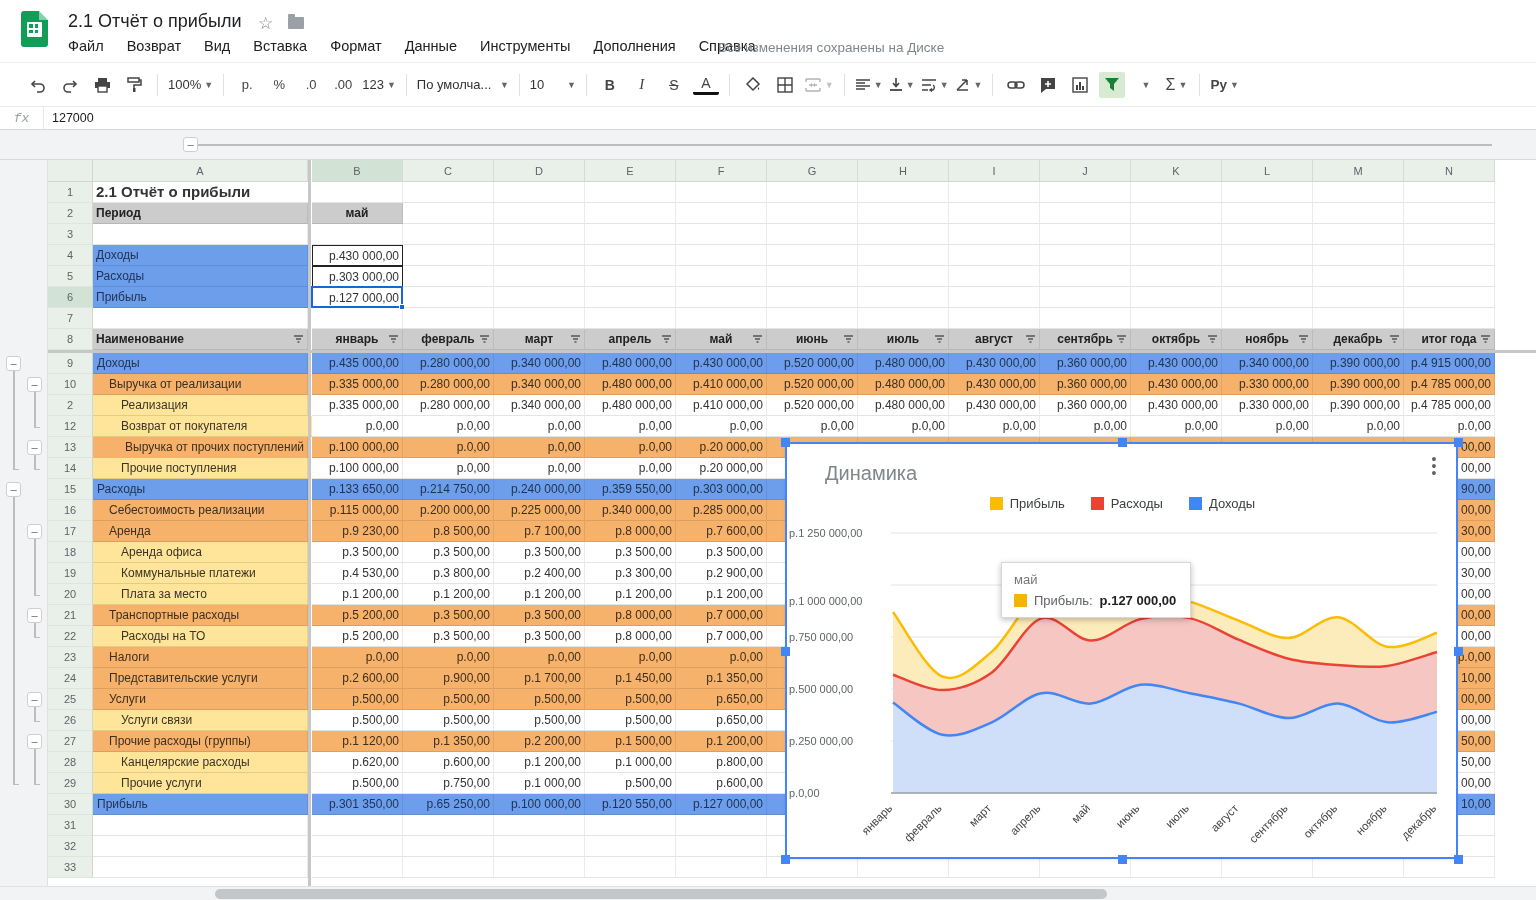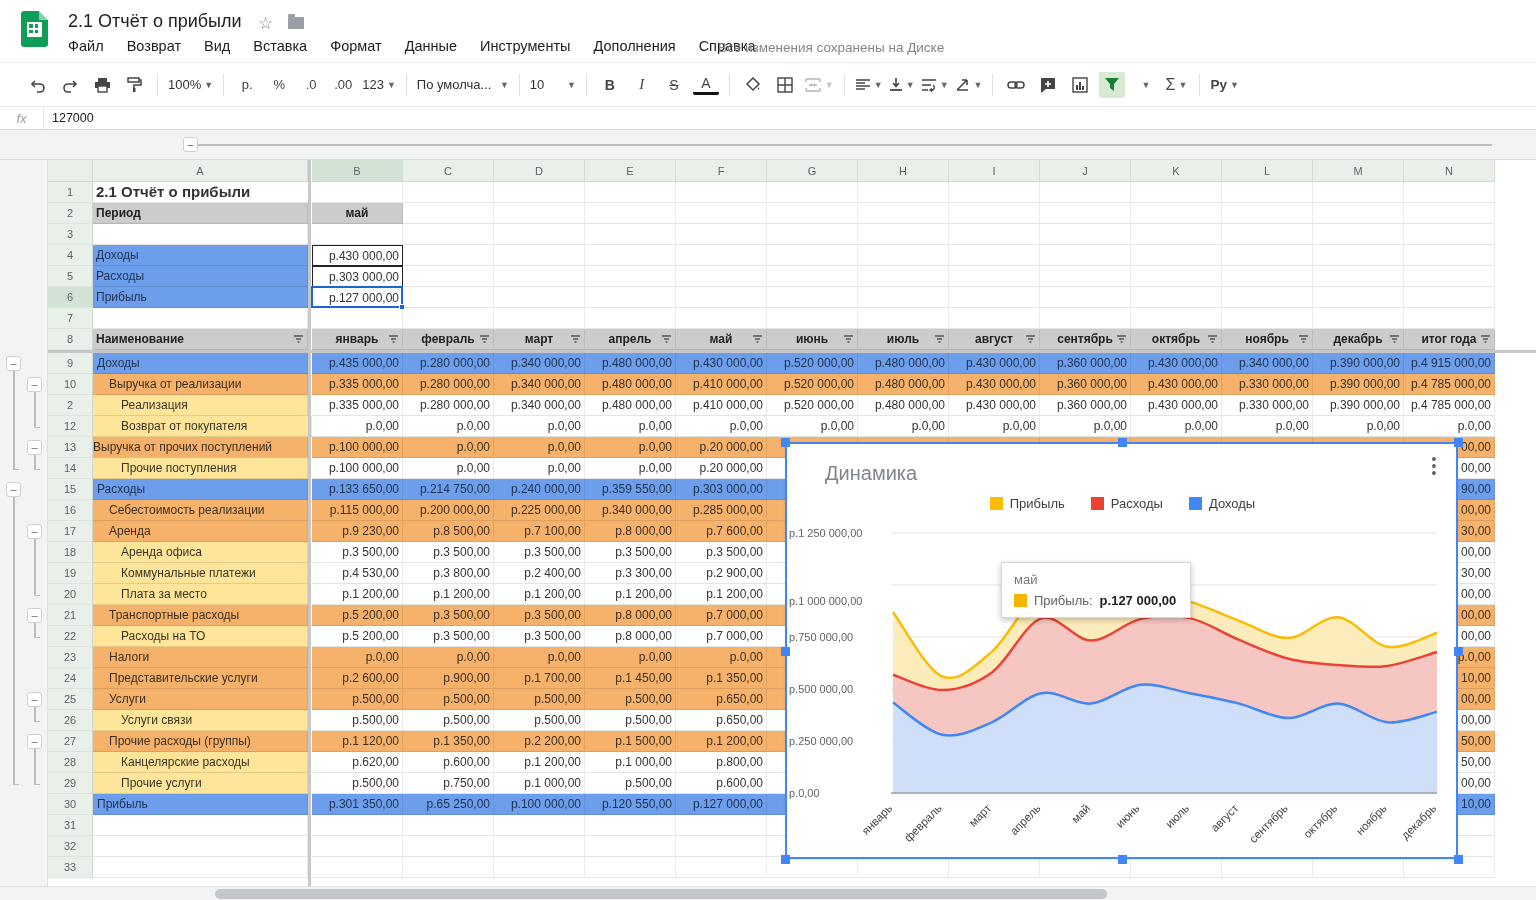--- a/index.html
+++ b/index.html
@@ -40,21 +40,21 @@
   #btn-strike { text-decoration:line-through; font-size:14px; }
   #btn-color { font-size:14px; border-bottom:3px solid #111; line-height:14px; height:20px; }
   #btn-filter { background:#d9ead3; }
   #btn-sigma { font-size:16px; }
   #btn-input { font-size:13.5px; font-weight:bold; }
 
   
   #fxbar { position:absolute; left:0; top:106px; width:1536px; height:24px; background:#fff;
     border-top:1px solid #e8e8e8; border-bottom:1px solid #d9d9d9; display:flex; align-items:center; }
   #fx-label { width:44px; text-align:center; font-style:italic; color:#9aa0a6; font-size:13px;
-    font-family:Liberation Sans, sans-serif; border-right:1px solid #e8e8e8; height:100%; line-height:23px; }
+    font-family:Liberation Mono, monospace; border-right:1px solid #e8e8e8; height:100%; line-height:23px; }
   #fx-value { padding-left:8px; font-size:12.5px; color:#202124; }
 
   
   #sheet { position:absolute; left:0; top:130px; width:1536px; height:756px; background:#fff; overflow:hidden; }
   #top-strip { position:absolute; left:0; top:0; width:1536px; height:30px; background:#f1f3f4; border-bottom:1px solid #d9d9d9; }
   #left-strip { position:absolute; left:0; top:30px; width:48px; height:726px; background:#f1f3f4; border-right:1px solid #e0e0e0; }
   #corner-box { position:absolute; left:48px; top:30px; width:45px; height:22px; background:#e9efe9; border-right:1px solid #cfd8cf; border-bottom:1px solid #cfd8cf; }
   .colhead { position:absolute; top:30px; height:22px; background:#e9efe9; border-right:1px solid #d4ddd4;
     border-bottom:1px solid #cfd8cf; font-size:11px; color:#5f6368; text-align:center; line-height:22px; }
   .colhead.sel { background:#d2e3d6; }
@@ -579,21 +579,21 @@
         <div class="cell num " style="left: 585px; top: 286px; width: 91px; height: 21px;">р.0,00</div>
         <div class="cell num " style="left: 676px; top: 286px; width: 91px; height: 21px;">р.0,00</div>
         <div class="cell num " style="left: 767px; top: 286px; width: 91px; height: 21px;">р.0,00</div>
         <div class="cell num " style="left: 858px; top: 286px; width: 91px; height: 21px;">р.0,00</div>
         <div class="cell num " style="left: 949px; top: 286px; width: 91px; height: 21px;">р.0,00</div>
         <div class="cell num " style="left: 1040px; top: 286px; width: 91px; height: 21px;">р.0,00</div>
         <div class="cell num " style="left: 1131px; top: 286px; width: 91px; height: 21px;">р.0,00</div>
         <div class="cell num " style="left: 1222px; top: 286px; width: 91px; height: 21px;">р.0,00</div>
         <div class="cell num " style="left: 1313px; top: 286px; width: 91px; height: 21px;">р.0,00</div>
         <div class="cell num " style="left: 1404px; top: 286px; width: 91px; height: 21px;">р.0,00</div>
-        <div class="cell b-orange" style="left: 93px; top: 307px; width: 215px; height: 37px; padding-left: 0;">Выручка от прочих поступлений</div>
+        <div class="cell b-orange" style="left: 93px; top: 307px; width: 215px; height: 37px; padding-left: 32px;">Выручка от прочих поступлений</div>
         <div class="cell num b-orange" style="left: 312px; top: 307px; width: 91px; height: 21px;">р.100 000,00</div>
         <div class="cell num b-orange" style="left: 403px; top: 307px; width: 91px; height: 21px;">р.0,00</div>
         <div class="cell num b-orange" style="left: 494px; top: 307px; width: 91px; height: 21px;">р.0,00</div>
         <div class="cell num b-orange" style="left: 585px; top: 307px; width: 91px; height: 21px;">р.0,00</div>
         <div class="cell num b-orange" style="left: 676px; top: 307px; width: 91px; height: 21px;">р.20 000,00</div>
         <div class="cell num b-orange" style="left: 767px; top: 307px; width: 91px; height: 21px;"></div>
         <div class="cell num b-orange" style="left: 858px; top: 307px; width: 91px; height: 21px;"></div>
         <div class="cell num b-orange" style="left: 949px; top: 307px; width: 91px; height: 21px;"></div>
         <div class="cell num b-orange" style="left: 1040px; top: 307px; width: 91px; height: 21px;"></div>
         <div class="cell num b-orange" style="left: 1131px; top: 307px; width: 91px; height: 21px;"></div>

